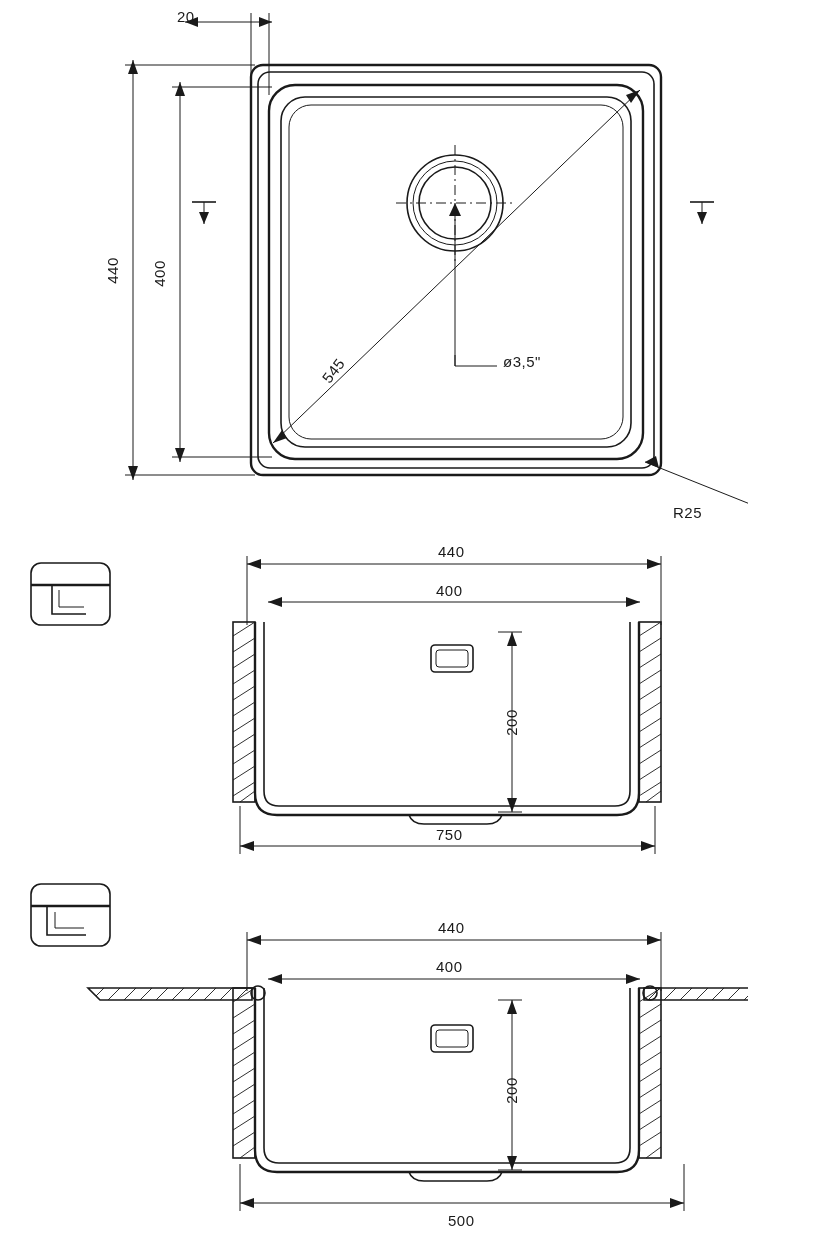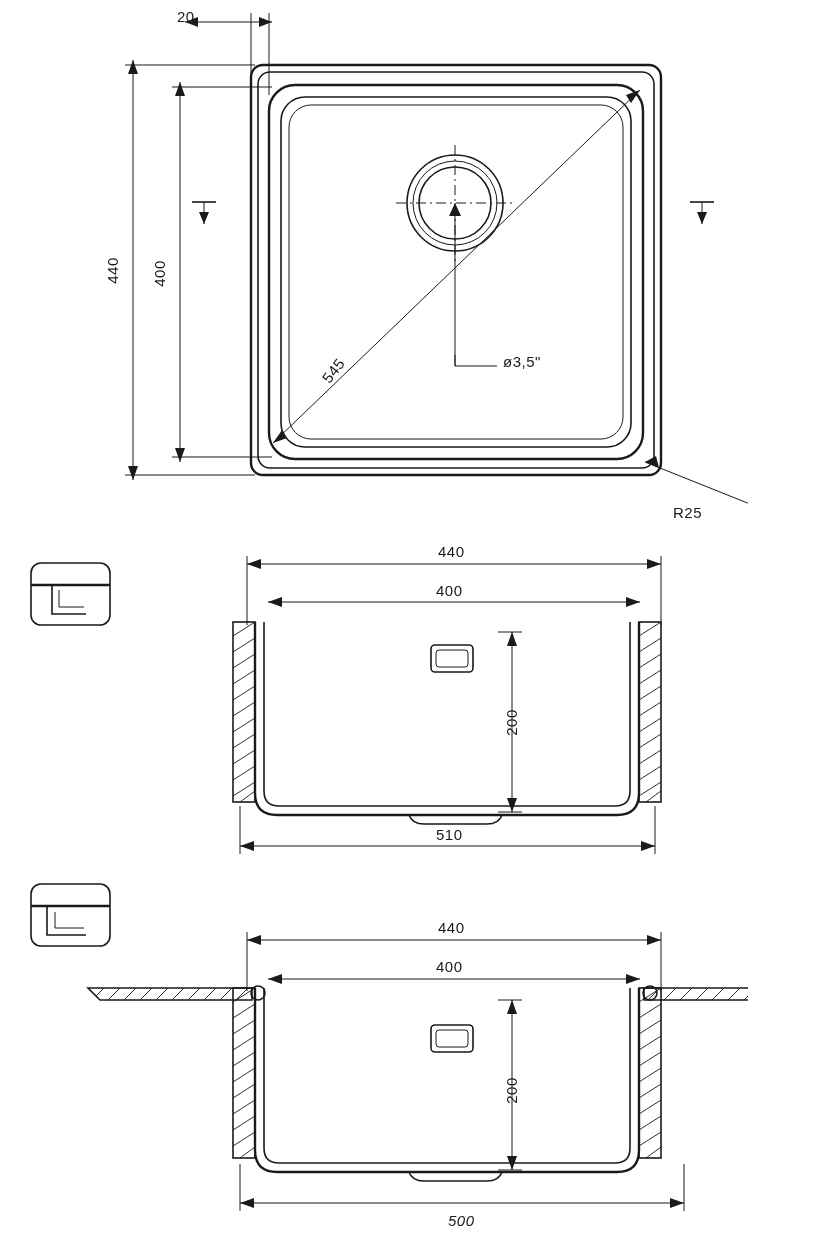--- a/index.html
+++ b/index.html
@@ -299,23 +299,23 @@
   <div class="dimtext" style="left:503px; top:353px;">ø3,5"</div>
 
   <div class="dimtext" style="left:673px; top:504px;">R25</div>
 
   <div class="dimtext" style="left:438px; top:543px;">440</div>
 
   <div class="dimtext" style="left:436px; top:582px;">400</div>
 
   <div class="dimtext rot" style="left:498px; top:714px; transform:rotate(-90deg);">200</div>
 
-  <div class="dimtext" style="left:436px; top:826px;">510</div>
+  <div class="dimtext" style="left:436px; top:826px;">750</div>
 
   <div class="dimtext" style="left:438px; top:919px;">440</div>
 
   <div class="dimtext" style="left:436px; top:958px;">400</div>
 
   <div class="dimtext rot" style="left:498px; top:1082px; transform:rotate(-90deg);">200</div>
 
-  <div class="dimtext" style="left:448px; top:1212px;font-style:italic;">500</div>
+  <div class="dimtext" style="left:448px; top:1212px;">500</div>
 
 </div>
 
 </body></html>

